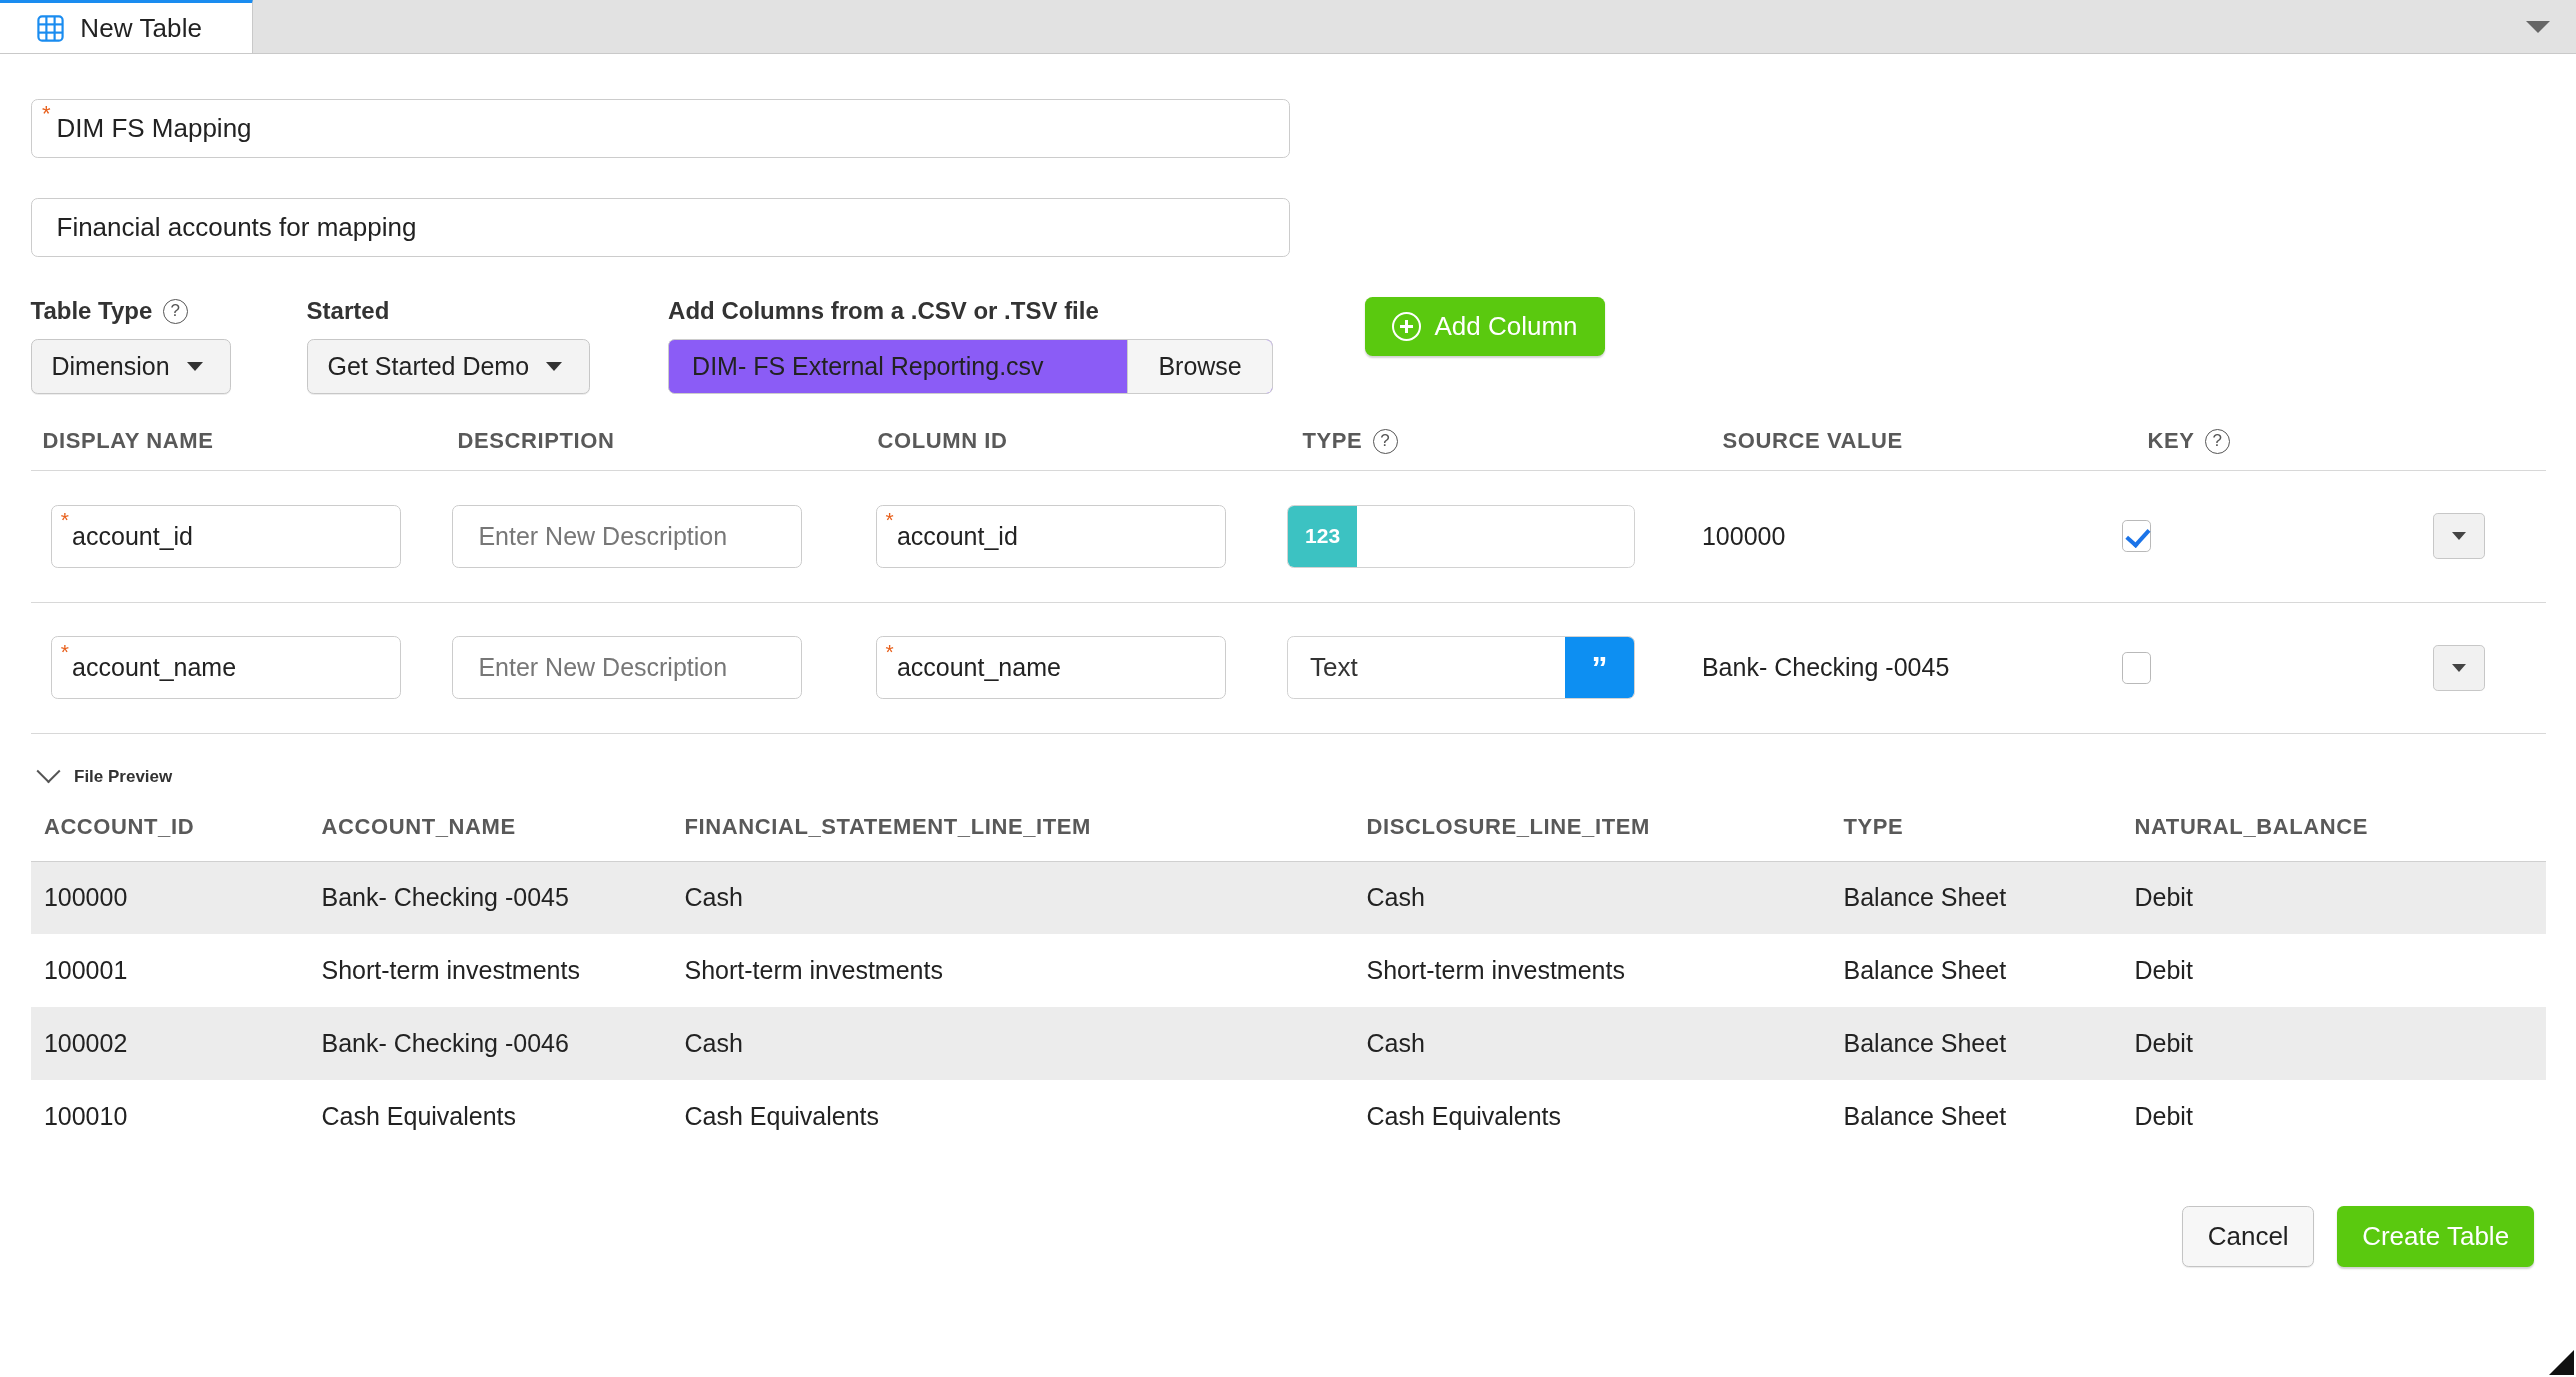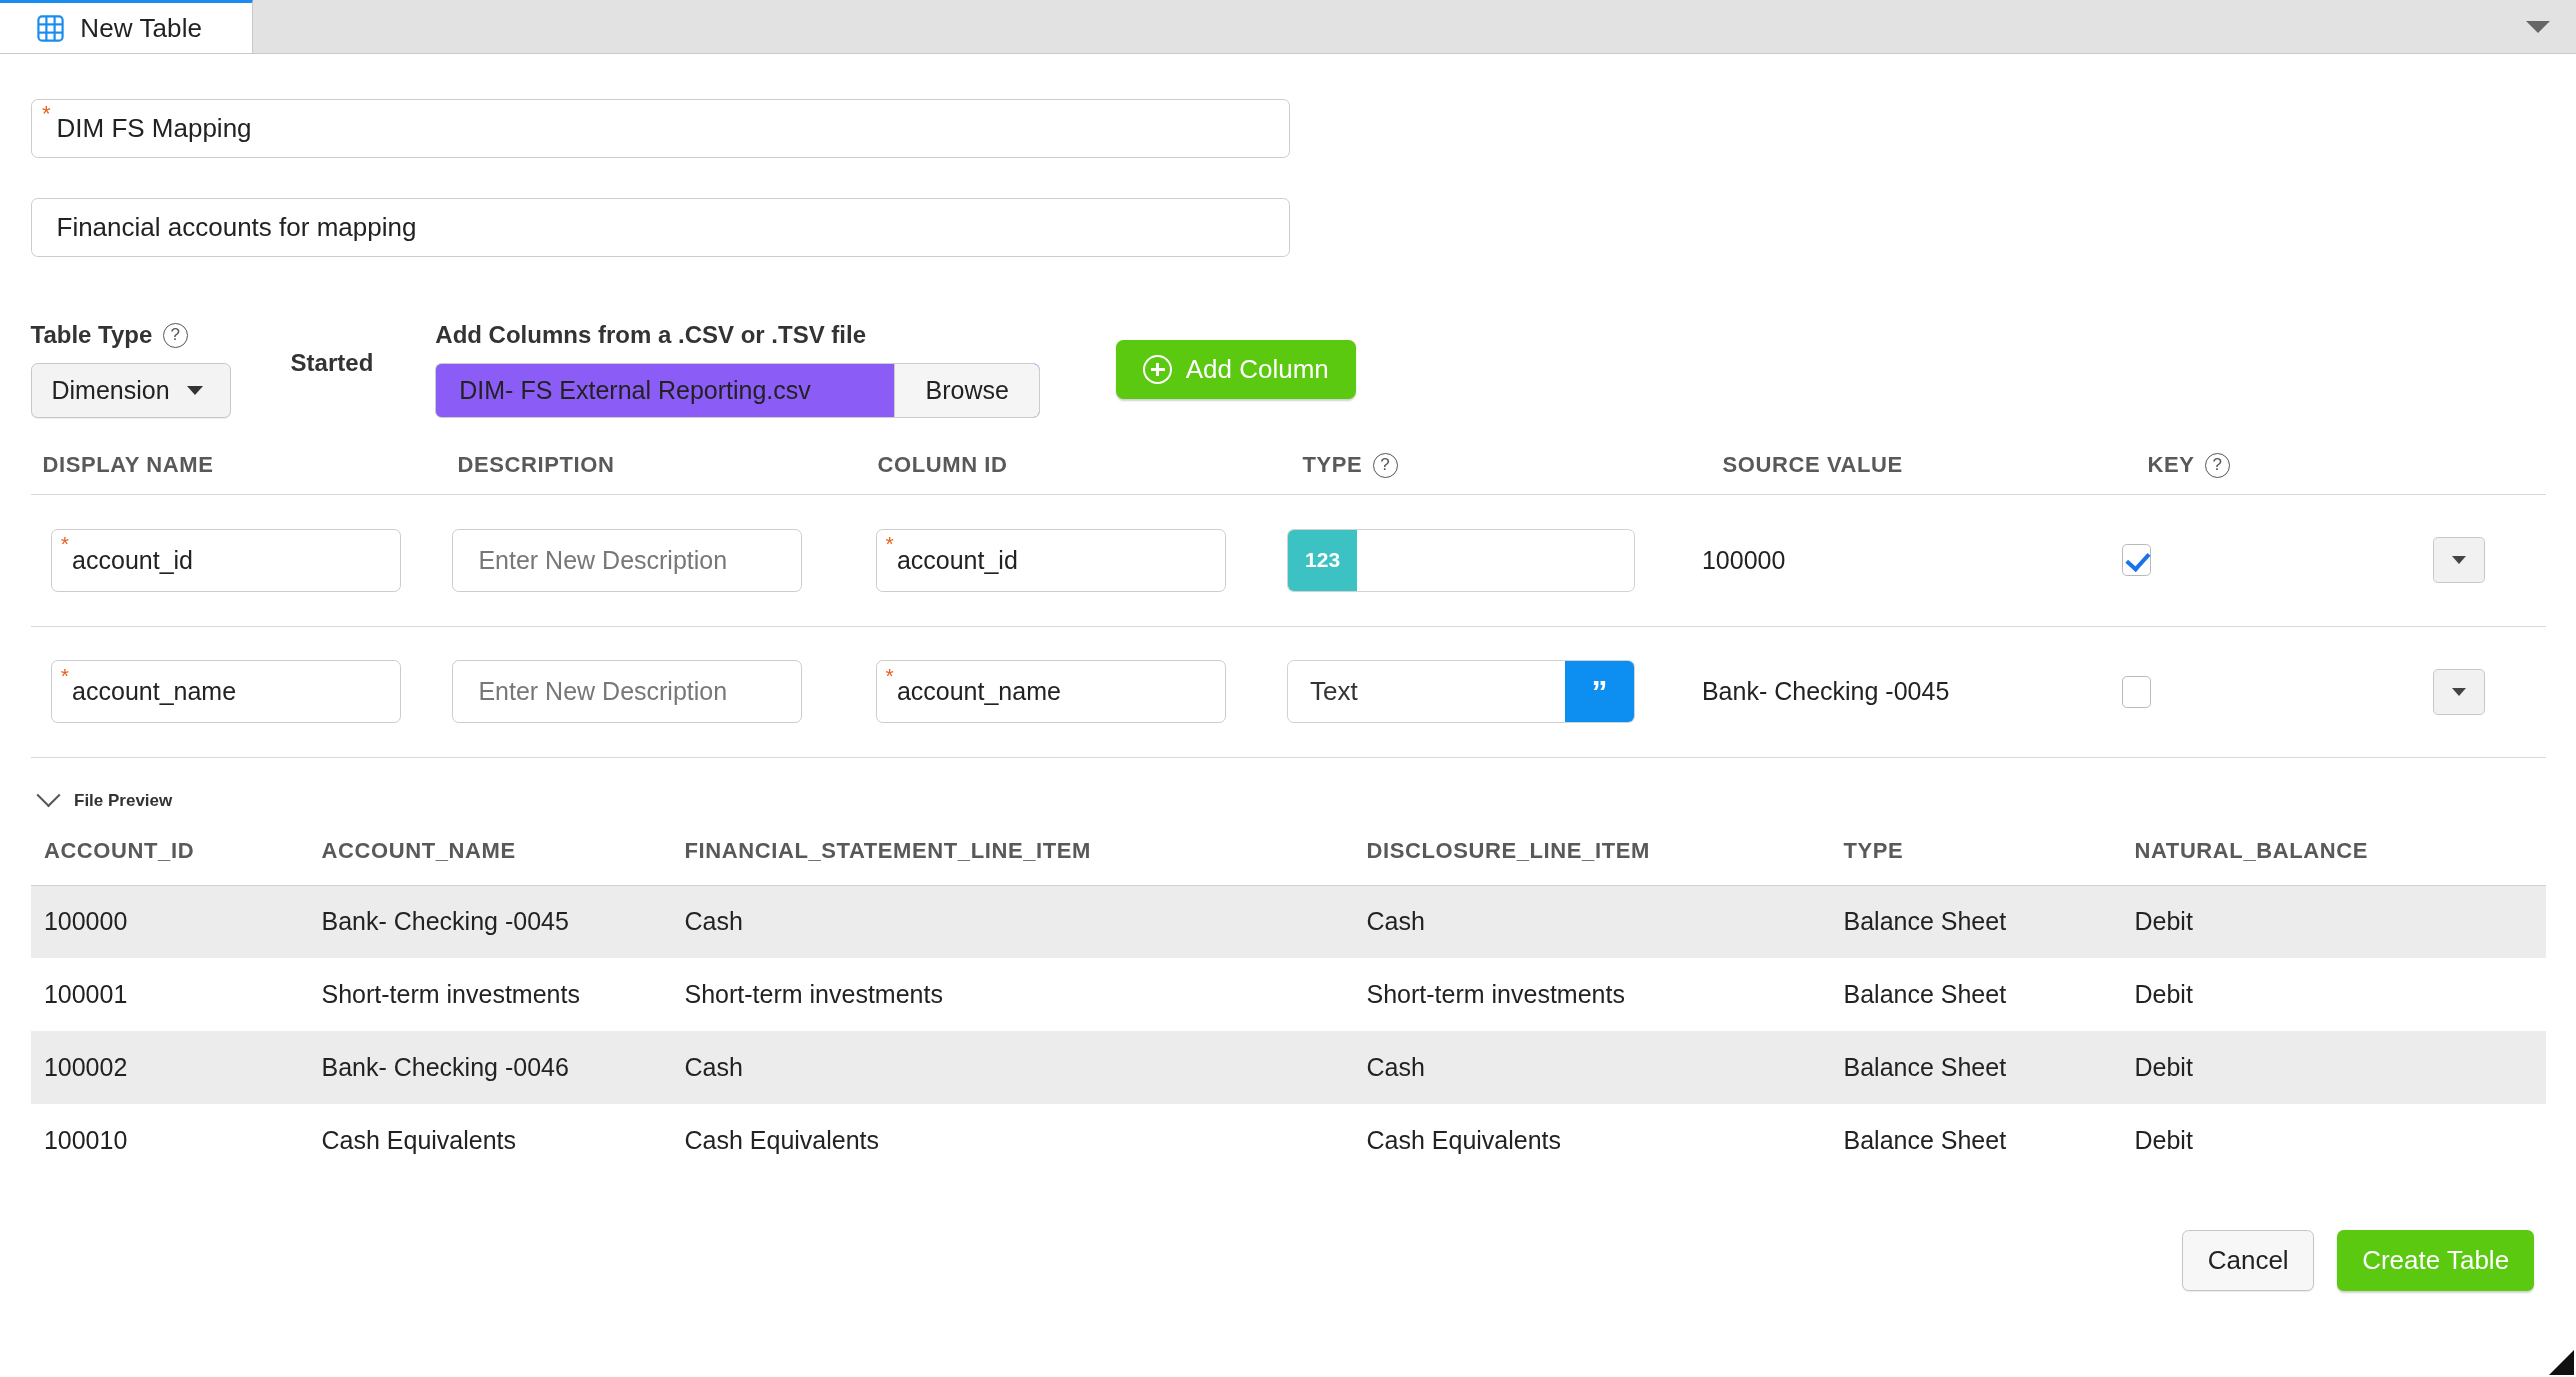--- a/index.html
+++ b/index.html
@@ -74,23 +74,23 @@
     left: 10.5px;
     top: 2.9px;
     color: #e8601c;
     font-size: 22px;
     line-height: 1;
   }
 
   
   .optrow {
     display: flex;
-    align-items: center;
-    margin-top: 64px;
-    gap: 0;
+    align-items: flex-start;
+    margin-top: 40px;
+    gap: 16px;
   }
   .optgroup { display: flex; flex-direction: column; }
   .optlabel {
     font-size: 24px;
     font-weight: bold;
     color: #333;
     margin-bottom: 14.3px;
     display: flex;
     align-items: center;
     gap: 10.5px;
@@ -426,20 +426,24 @@
       </div>
       <div class="dropbtn">
         <span>Dimension</span>
         <span class="caret-sm"></span>
       </div>
     </div>
 
     <div class="optgroup" style="margin-left:60px;">
       <div class="optlabel">
         <span>Started</span>
+      </div>
+      <div class="dropbtn">
+        <span>Get Started Demo</span>
+        <span class="caret-sm"></span>
       </div>
     </div>
 
     <div class="optgroup filegroup">
       <div class="optlabel">
         <span>Add Columns from a .CSV or .TSV file</span>
       </div>
       <div class="fileinput-wrap">
         <div class="fileinput-text">
           <span>DIM- FS External Reporting.csv</span>

